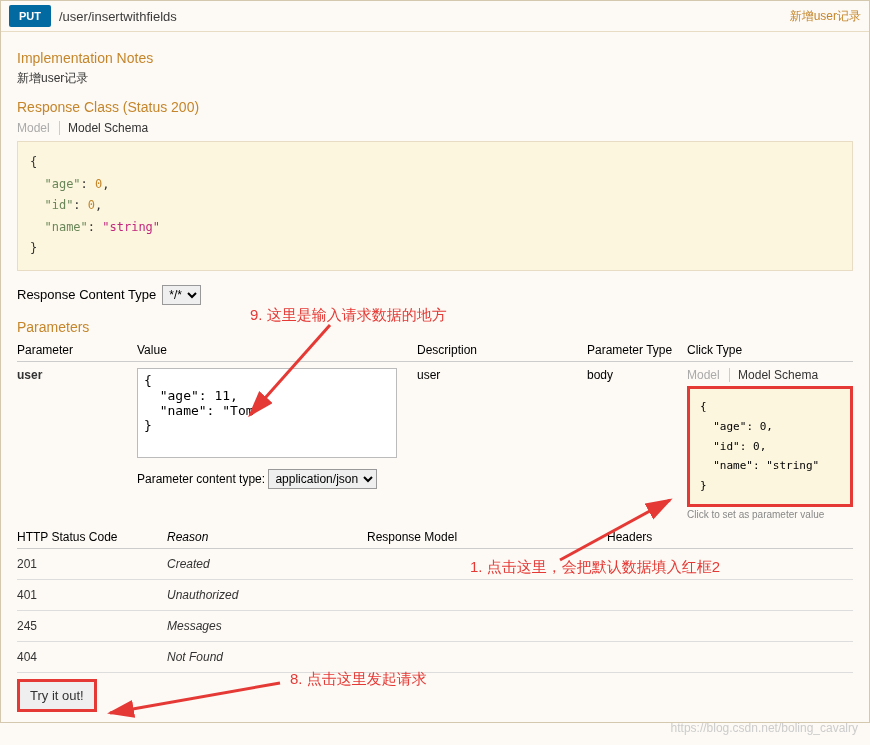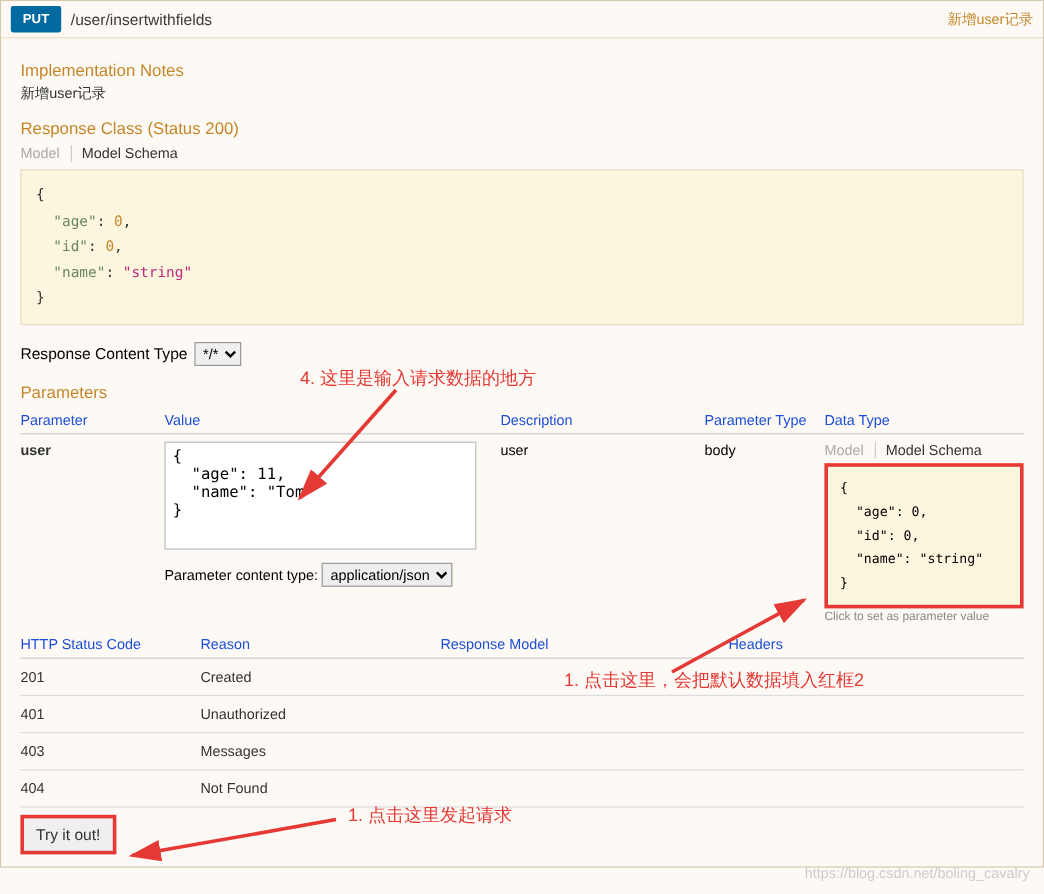--- a/index.html
+++ b/index.html
@@ -14,38 +14,38 @@
 .section-text { color: #333; font-size: 12px; margin-bottom: 12px; }
 .tabs { margin: 6px 0; font-size: 12px; }
 .tab-inactive { color: #aaa; margin-right: 6px; }
 .tab-active { color: #333; font-weight: 500; border-left: 1px solid #ccc; padding-left: 8px; }
 .schema-box { background: #fcf6df; border: 1px solid #e8dcc4; padding: 10px 12px; font-family: Consolas, monospace; font-size: 12px; line-height: 1.8; color: #333; white-space: pre; }
 .schema-box .key { color: #6a8759; }
 .schema-box .num { color: #c5862b; }
 .schema-box .str { color: #c2277d; }
 .content-type-row { margin: 14px 0; font-size: 13px; display: flex; align-items: center; gap: 6px; }
 .content-type-row select { border: 1px solid #999; font-size: 12px; padding: 1px 2px; }
-.params-header, .resp-header { display: flex; border-bottom: 1px solid #ccc; padding: 4px 0; font-size: 12px; color: #1d4ed8; }
+.params-header, .resp-header { display: flex; border-bottom: 1px solid #ccc; padding: 4px 0; font-size: 12px; color: #000000; }
 .col-param { width: 120px; }
 .col-value { width: 280px; }
 .col-desc { width: 170px; }
 .col-ptype { width: 100px; }
 .col-dtype { flex: 1; }
 .params-row { display: flex; padding: 6px 0; font-size: 12px; align-items: flex-start; }
 .params-row .col-param { font-weight: 600; color: #333; }
 textarea.value-input { width: 260px; height: 90px; border: 1px solid #bbb; font-family: Consolas, monospace; font-size: 13px; padding: 4px 6px; resize: none; background: #fff; }
 .param-content-type { margin-top: 8px; font-size: 12px; }
 .param-content-type select { border: 1px solid #999; font-size: 12px; padding: 1px 2px; }
 .dtype-box { position: relative; }
 .dtype-tabs { font-size: 12px; margin-bottom: 4px; }
 .dtype-schema { background: #fcf6df; border: 3px solid #e53935; padding: 8px 10px; font-family: Consolas, monospace; font-size: 11px; line-height: 1.8; white-space: pre; }
 .dtype-hint { font-size: 10px; color: #888; margin-top: 2px; }
 .resp-row { display: flex; border-bottom: 1px solid #ddd; padding: 8px 0; font-size: 12px; color: #333; }
 .rcol-code { width: 150px; }
-.rcol-reason { width: 200px; }
+.rcol-reason { width: 200px; font-style: italic; }
 .rcol-model { width: 240px; }
 .rcol-headers { flex: 1; }
 .try-btn { border: 3px solid #e53935; background: #efefef; padding: 6px 10px; font-size: 13px; color: #333; cursor: pointer; margin-top: 6px; }
 .annot { position: absolute; color: #e53935; font-size: 15px; font-weight: 500; pointer-events: none; }
 .watermark { position: absolute; bottom: 10px; right: 12px; color: #ccc; font-size: 12px; }
 svg.arrow { position: absolute; pointer-events: none; }
 </style>
 </head>
 <body>
 
@@ -77,21 +77,21 @@
       <span>Response Content Type</span>
       <select><option>*/*</option></select>
     </div>
 
     <div class="section-title">Parameters</div>
     <div class="params-header">
       <div class="col-param">Parameter</div>
       <div class="col-value">Value</div>
       <div class="col-desc">Description</div>
       <div class="col-ptype">Parameter Type</div>
-      <div class="col-dtype">Data Type</div>
+      <div class="col-dtype">Click Type</div>
     </div>
 
     <div class="params-row">
       <div class="col-param">user</div>
       <div class="col-value">
         <textarea class="value-input" style="">{
   "age": 11,
   "name": "Tom"
 }</textarea>
         <div class="param-content-type">
@@ -128,43 +128,43 @@
           <div class="rcol-model"></div>
           <div class="rcol-headers"></div>
         </div>
         <div class="resp-row">
           <div class="rcol-code">401</div>
           <div class="rcol-reason">Unauthorized</div>
           <div class="rcol-model"></div>
           <div class="rcol-headers"></div>
         </div>
         <div class="resp-row">
-          <div class="rcol-code">403</div>
+          <div class="rcol-code">245</div>
           <div class="rcol-reason">Messages</div>
           <div class="rcol-model"></div>
           <div class="rcol-headers"></div>
         </div>
         <div class="resp-row">
           <div class="rcol-code">404</div>
           <div class="rcol-reason">Not Found</div>
           <div class="rcol-model"></div>
           <div class="rcol-headers"></div>
         </div>
       </div>
 
     <div style="display:flex;align-items:center">
       <button class="try-btn">Try it out!</button>
 
     </div>
   </div>
 </div>
 
-<div class="annot" style="top:306px;left:250px">4. 这里是输入请求数据的地方</div>
+<div class="annot" style="top:306px;left:250px">9. 这里是输入请求数据的地方</div>
 <div class="annot" style="top:558px;left:470px">1. 点击这里，会把默认数据填入红框2</div>
-<div class="annot" style="top:670px;left:290px">1. 点击这里发起请求</div>
+<div class="annot" style="top:670px;left:290px">8. 点击这里发起请求</div>
 
 <svg class="arrow" style="top:315px;left:230px" width="120" height="120">
   <defs>
       <marker id="ah1" markerWidth="10" markerHeight="10" refX="8" refY="3" orient="auto">
         <path d="M0,0 L0,6 L9,3 z" fill="#e53935"></path>
       </marker>
     </defs>
   <line x1="100" y1="10" x2="20" y2="100" stroke="#e53935" stroke-width="3" marker-end="url(#ah1)"></line>
 </svg>
 <svg class="arrow" style="top:490px;left:550px" width="150" height="80">

